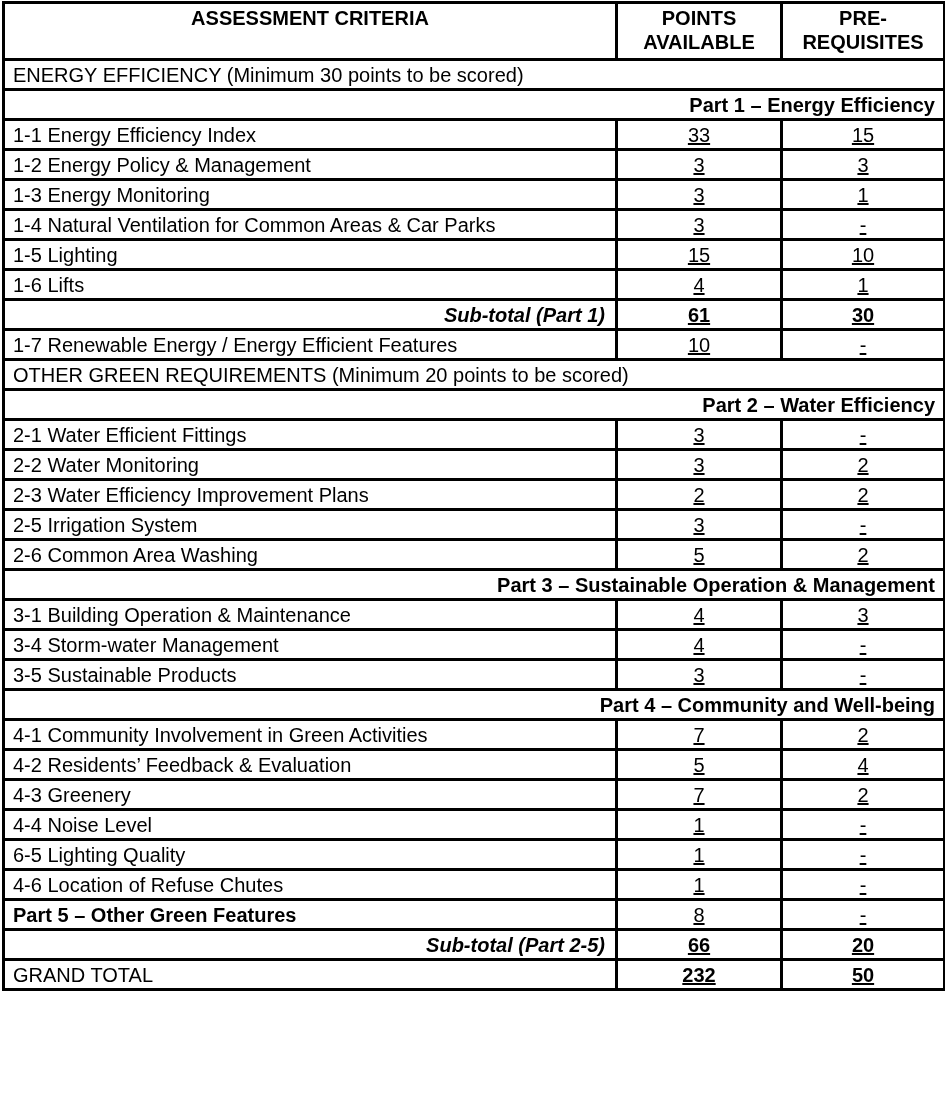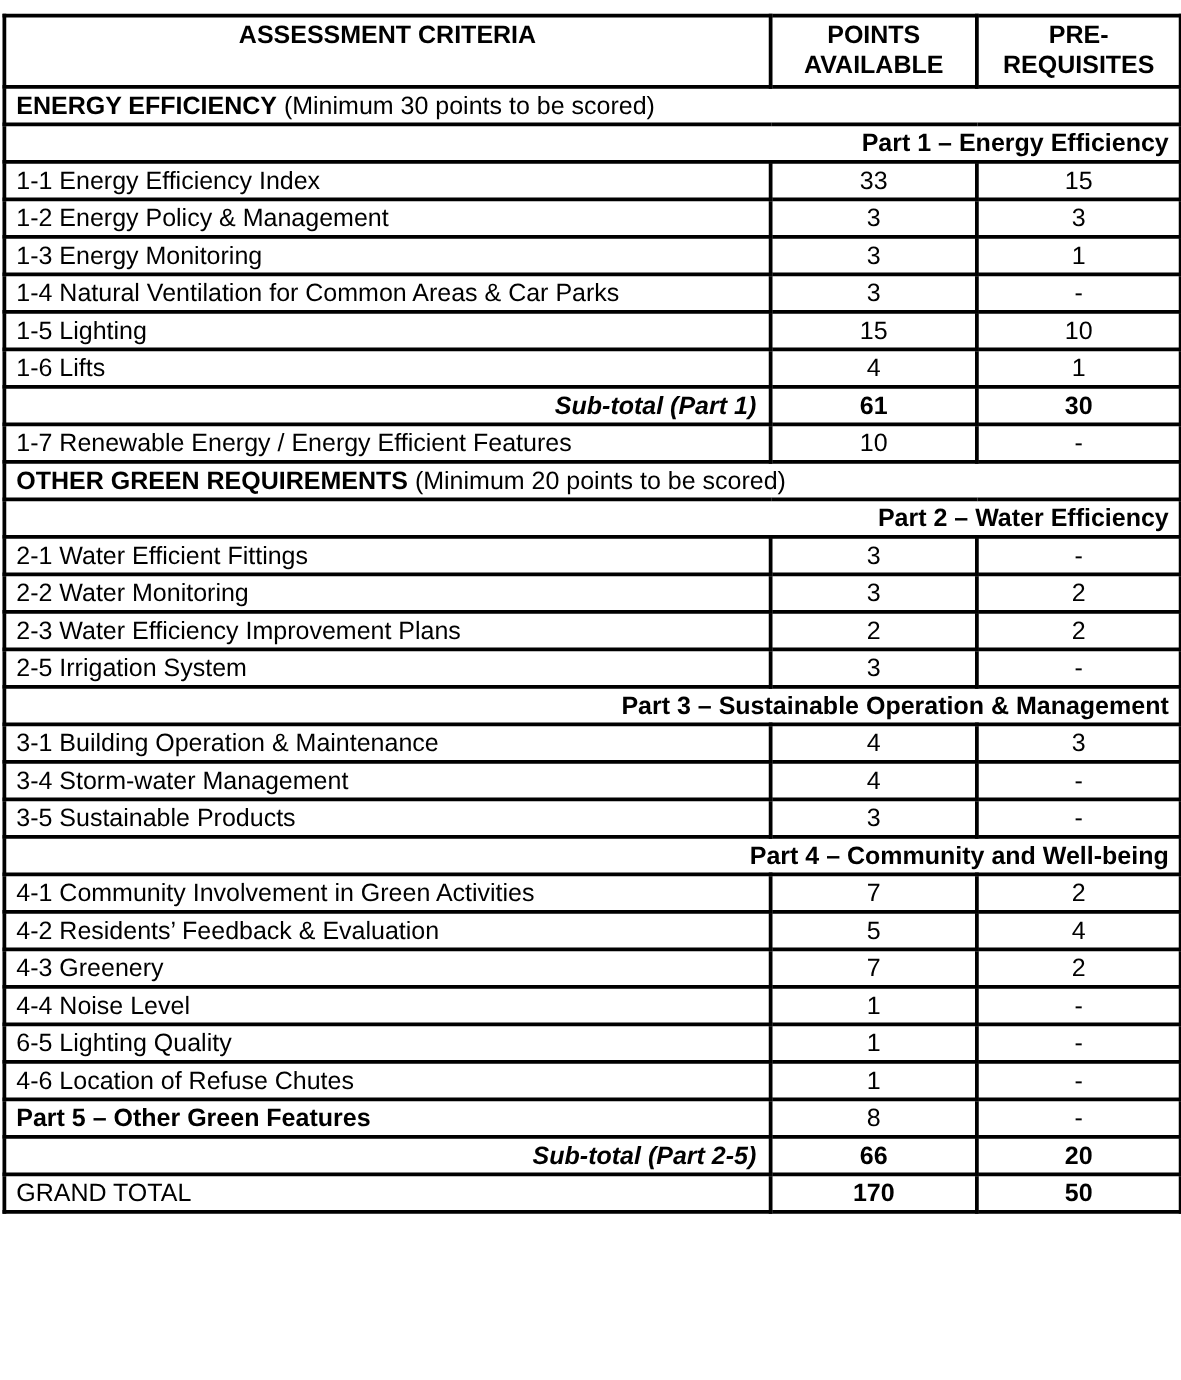--- a/index.html
+++ b/index.html
@@ -9,21 +9,21 @@
     width: 945px;
     height: 1104px;
     font-family: "Liberation Sans", sans-serif;
     color: #000000;
   }
   .page {
     width: 945px;
     height: 944px;
     background: #ffffff;
     box-sizing: border-box;
-    padding: 11px 2px;
+    padding: 1px 2px;
   }
   table.score-table {
     border-collapse: collapse;
     table-layout: fixed;
     width: 941px;
     border: 3px solid #000000;
   }
   table.score-table col.c1 { width: 613px; }
   table.score-table col.c2 { width: 165px; }
   table.score-table col.c3 { width: 163px; }
@@ -41,27 +41,27 @@
     vertical-align: top;
     padding: 2px 6px 4px 6px;
     height: 56px;
   }
   td {
     height: 30px;
     padding: 1px 8px;
     vertical-align: middle;
   }
   td.label { text-align: left; }
-  td.num   { text-align: center; padding: 1px 4px; }
+  td.num   { text-align: center; padding: 1px 4px; text-decoration: underline; }
 
   tr.row-section td {
     font-weight: normal;
     text-align: left;
   }
-  tr.row-section b { font-weight: bold; }
+  tr.row-section b { font-weight: normal; }
 
   tr.row-part td {
     font-weight: bold;
     text-align: right;
   }
 
   tr.row-subtotal td.label {
     font-weight: bold;
     text-align: right;
     padding-right: 10px;
@@ -157,20 +157,25 @@
         <tr class="row-item">
           <td class="label">2-3 Water Efficiency Improvement Plans</td>
           <td class="num">2</td>
           <td class="num">2</td>
         </tr>
         <tr class="row-item">
           <td class="label">2-5 Irrigation System</td>
           <td class="num">3</td>
           <td class="num">-</td>
         </tr>
+        <tr class="row-item">
+          <td class="label">2-6 Common Area Washing</td>
+          <td class="num">5</td>
+          <td class="num">2</td>
+        </tr>
         <tr class="row-part">
           <td colspan="3" class="label">Part 3 – Sustainable Operation &amp; Management</td>
         </tr>
         <tr class="row-item">
           <td class="label">3-1 Building Operation &amp; Maintenance</td>
           <td class="num">4</td>
           <td class="num">3</td>
         </tr>
         <tr class="row-item">
           <td class="label">3-4 Storm-water Management</td>
@@ -220,18 +225,18 @@
           <td class="num">8</td>
           <td class="num">-</td>
         </tr>
         <tr class="row-subtotal">
           <td class="label">Sub-total (Part 2-5)</td>
           <td class="num">66</td>
           <td class="num">20</td>
         </tr>
         <tr class="row-grand">
           <td class="label">GRAND TOTAL</td>
-          <td class="num">170</td>
+          <td class="num">232</td>
           <td class="num">50</td>
         </tr>
       </tbody>
   </table>
 </div>
 
 </body></html>

